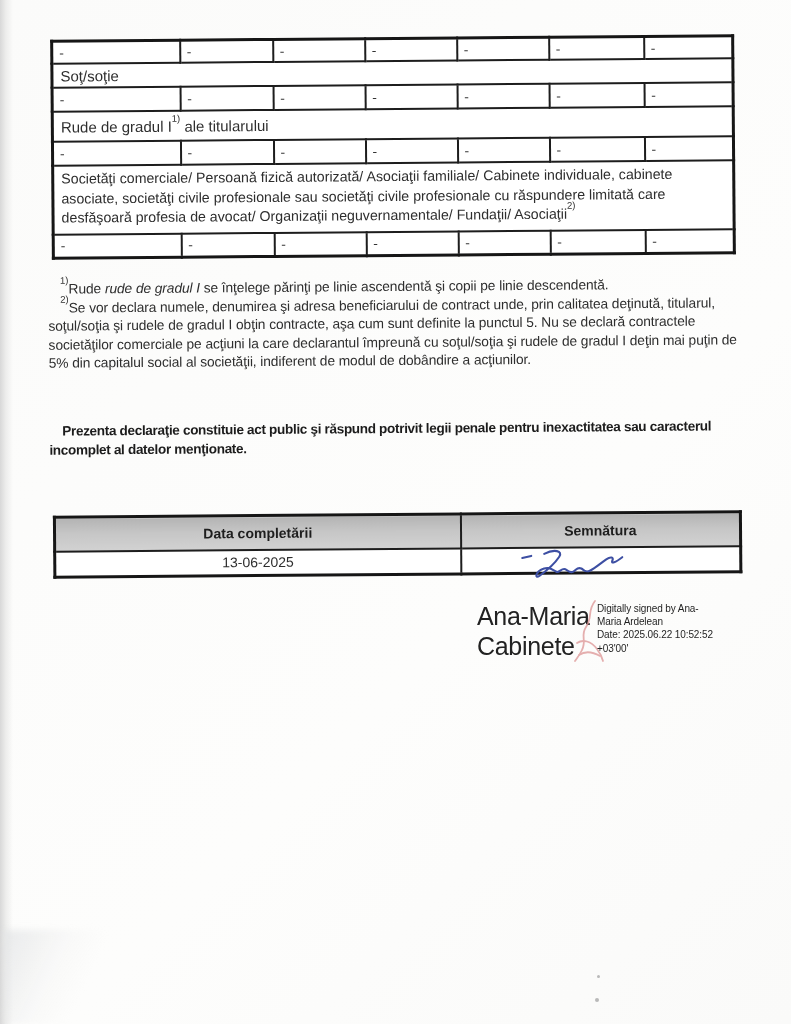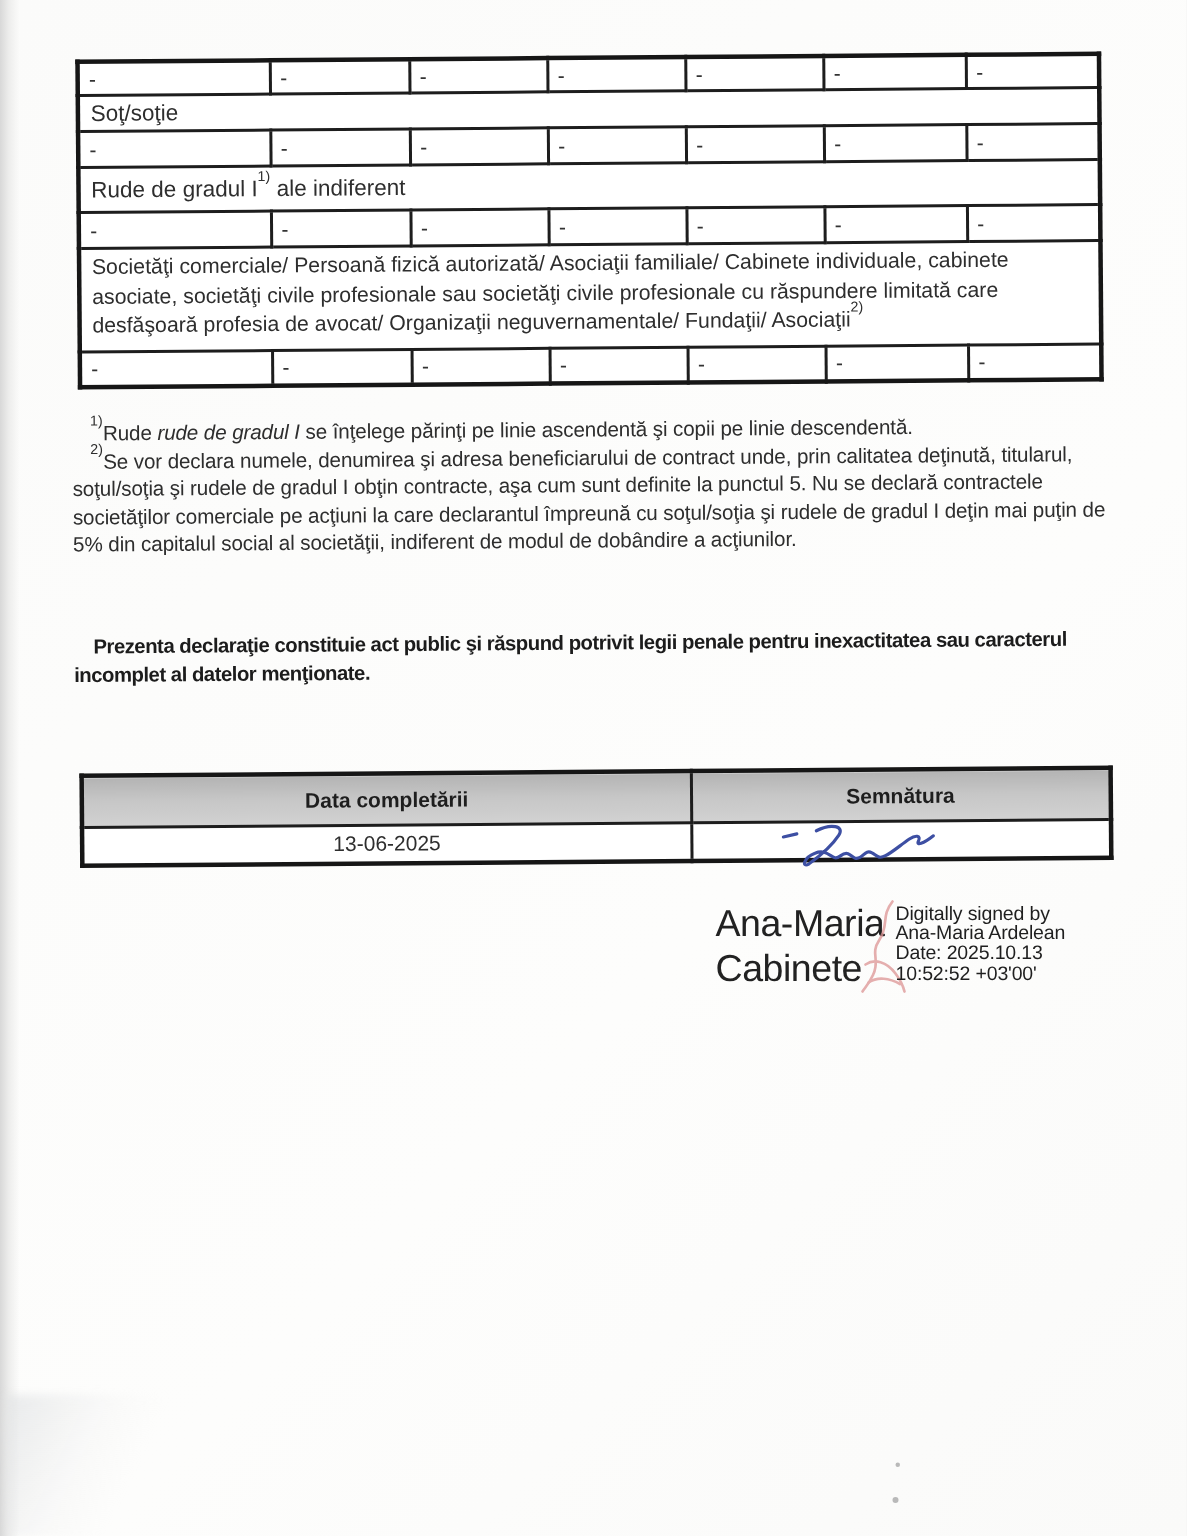--- a/index.html
+++ b/index.html
@@ -96,21 +96,21 @@
   
   .digsig{ position:absolute; left:477px; top:599px; width:260px; height:80px; }
   .digsig-name{
     position:absolute; left:0; top:2px; width:128px;
     font-size:25px; line-height:30px; color:#222; letter-spacing:-0.3px;
     white-space:normal;
   }
   .digsig-ribbon{ position:absolute; left:96px; top:0px; opacity:.75; color:var(--ribbon-red,#d98f8f); }
   .digsig-details{
     position:absolute; left:120px; top:3px; width:122px;
-    font-size:13px; line-height:13.2px; color:#1f1f1f; letter-spacing:-0.1px;
+    font-size:10px; line-height:13.2px; color:#1f1f1f; letter-spacing:-0.1px;
   }
   .digsig-details .dline{ display:block; }
 </style>
 </head>
 <body>
 
 <div class="page">
 
   <div class="scan-layer">
 
@@ -140,21 +140,21 @@
       <tr class="dash-row">
         <td>-</td>
         <td>-</td>
         <td>-</td>
         <td>-</td>
         <td>-</td>
         <td>-</td>
         <td>-</td>
       </tr>
       <tr class="label-row tall">
-        <td colspan="7"><span>Rude de gradul I</span><sup class="fnref">1)</sup><span> ale indiferent</span></td>
+        <td colspan="7"><span>Rude de gradul I</span><sup class="fnref">1)</sup><span> ale titularului</span></td>
       </tr>
       <tr class="dash-row">
         <td>-</td>
         <td>-</td>
         <td>-</td>
         <td>-</td>
         <td>-</td>
         <td>-</td>
         <td>-</td>
       </tr>
@@ -210,21 +210,21 @@
     <div class="digsig-name">Ana-Maria Cabinete</div>
     <svg class="digsig-ribbon" width="32" height="66" viewBox="0 0 32 66">
       <g fill="none" stroke="currentColor" stroke-width="1.8" stroke-linecap="round">
         <path d="M22 2 C 14 12, 20 18, 13 28 C 7 37, 14 41, 9 51 C 6.5 56.5, 4 59, 2 62"></path>
         <path d="M4 44 C 10 40, 18 42, 24 50 C 27 54, 29 58, 30 62"></path>
         <path d="M6 56 C 12 52, 20 53, 27 57"></path>
       </g>
     </svg>
     <div class="digsig-details">
       <span class="dline">Digitally signed by Ana-Maria Ardelean</span>
-      <span class="dline">Date: 2025.10.13 10:52:52 +03'00'</span>
+      <span class="dline">Date: 2025.06.22 10:52:52 +03'00'</span>
     </div>
   </div>
 
   <div class="edge-shadow-left"></div>
   <div class="corner-shadow-bottom-left"></div>
   <div class="speck s1"></div>
   <div class="speck s2"></div>
 
 </div>
 

